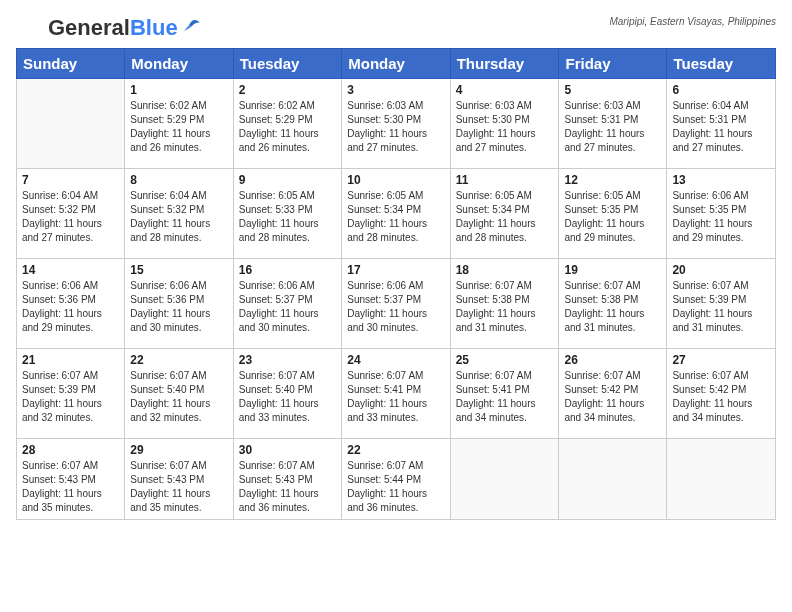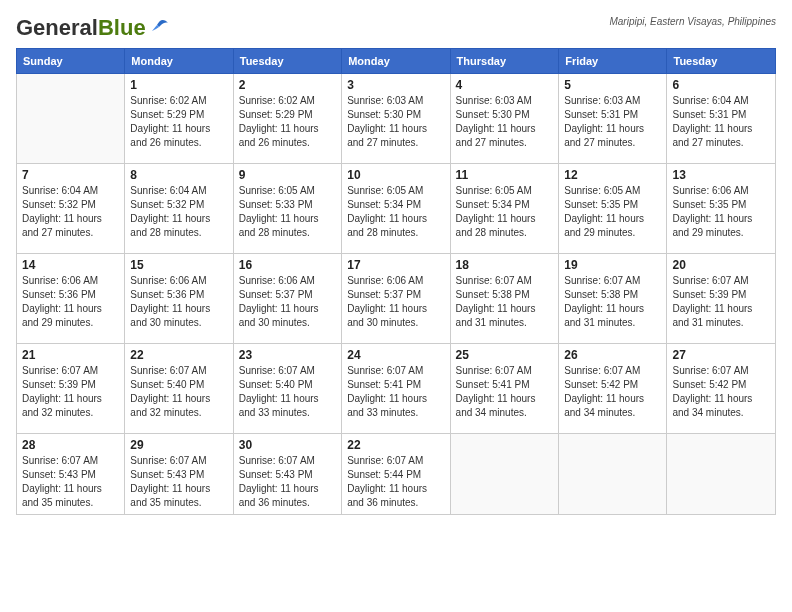--- a/index.html
+++ b/index.html
@@ -20,22 +20,22 @@
       display: flex;
       flex-direction: column;
       align-items: flex-start;
     }
     .logo-text {
       font-size: 22px;
       font-weight: bold;
       color: #333;
       line-height: 1.1;
     }
-    .logo-text .general { color: #333; }
-    .logo-text .blue { color: #4d7c0f; }
+    .logo-text .general { color: #333; margin-left: 32px; }
+    .logo-text .blue { color: #3b82f6; }
     .title-block {
       text-align: right;
     }
     .main-title {
       font-size: 36px;
       font-weight: 300;
       color: #333;
     }
     .subtitle {
       font-size: 10px;
@@ -45,21 +45,21 @@
     .calendar {
       width: 100%;
       border-collapse: collapse;
       font-size: 11px;
     }
     .calendar th {
       background: #3a6bc8;
       color: #fff;
       text-align: left;
       padding: 6px 6px;
-      font-size: 11px;
+      font-size: 15px;
       font-weight: bold;
       border: 1px solid #2a5bb8;
     }
     .calendar td {
       border: 1px solid #ccc;
       vertical-align: top;
       padding: 4px 5px;
       width: 110px;
       min-height: 80px;
       background: #fff;

